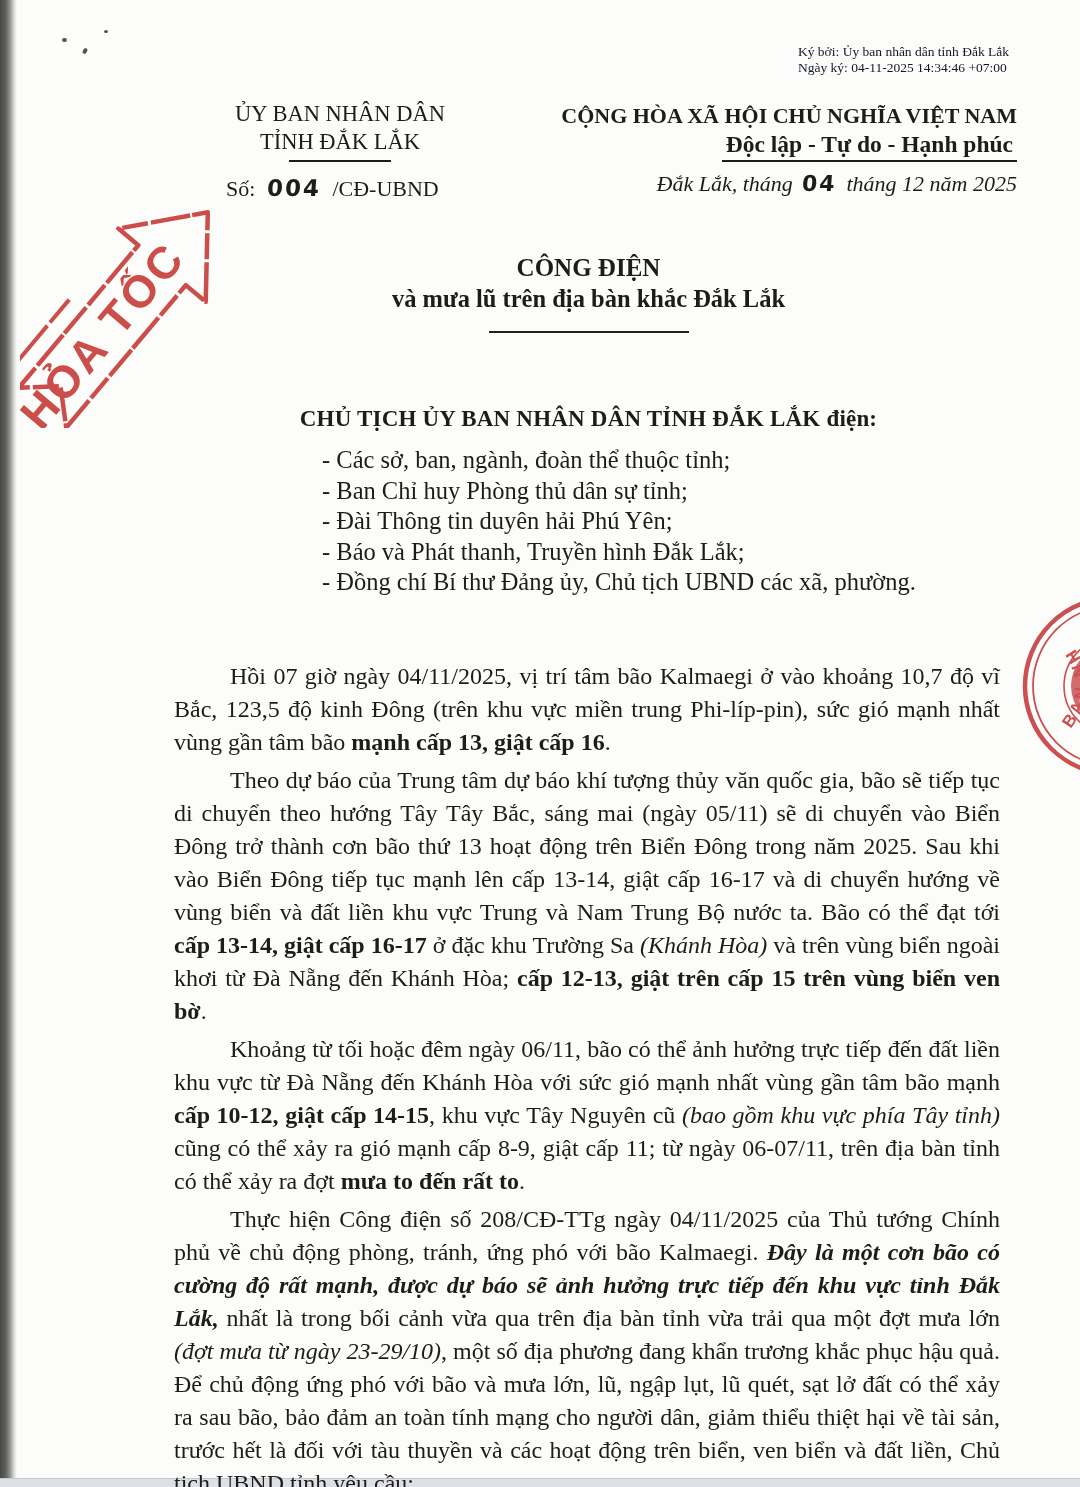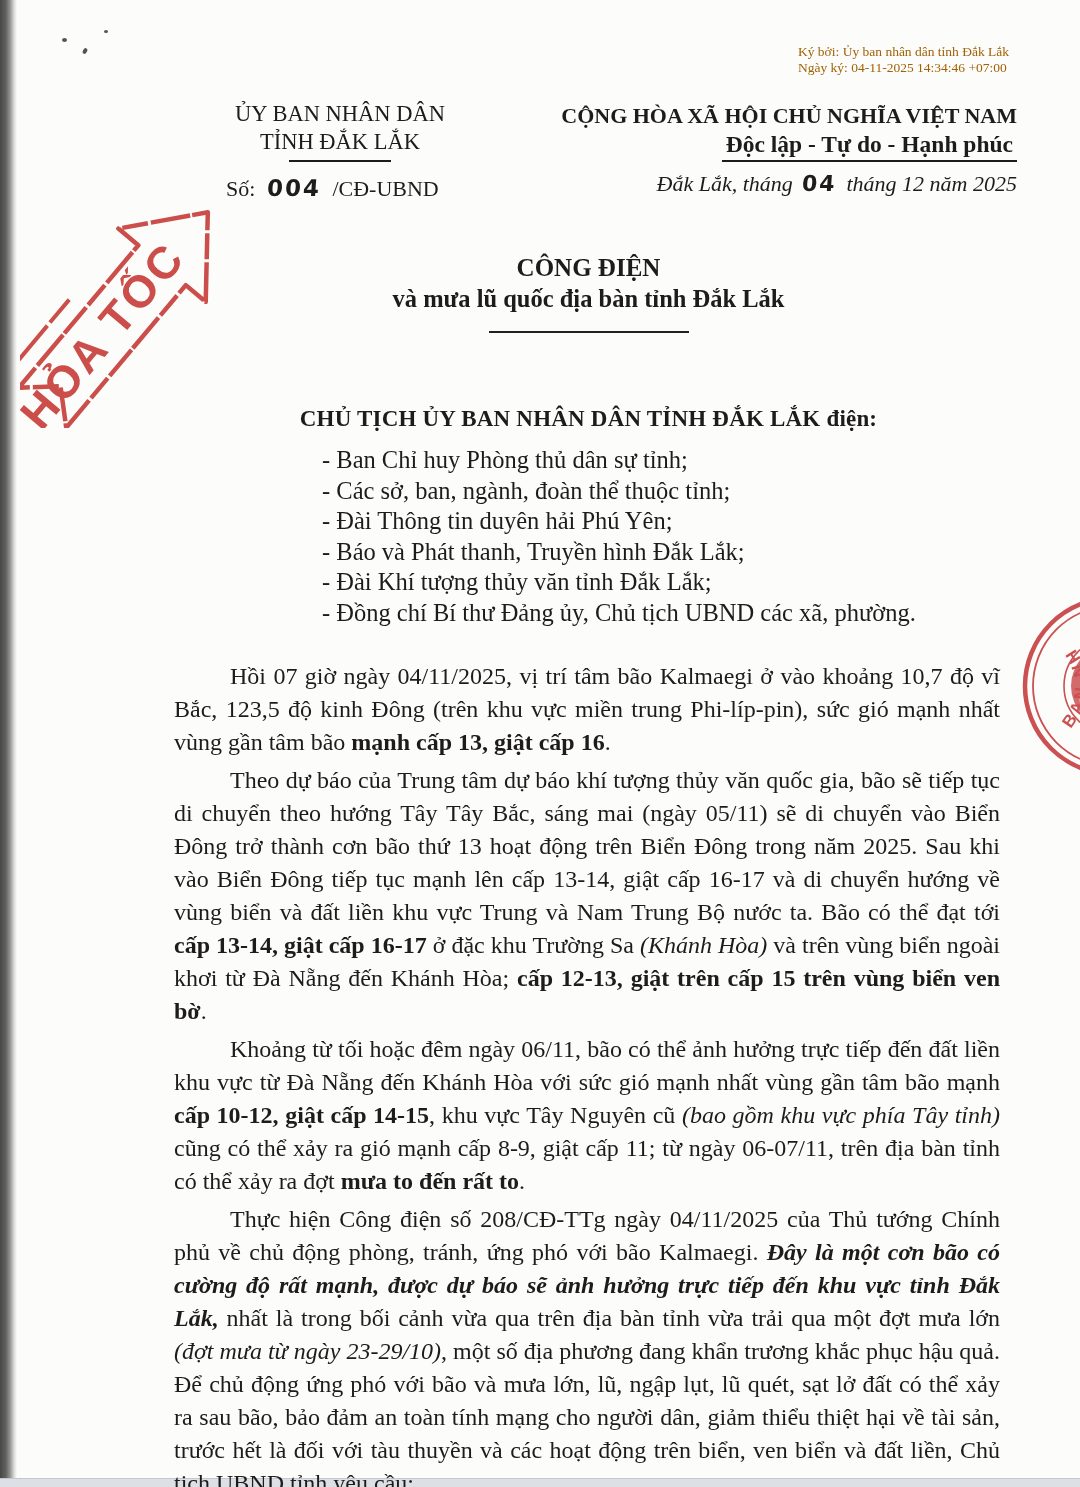--- a/index.html
+++ b/index.html
@@ -22,21 +22,21 @@
     background:#dde1e6; border-top:1px solid #c2c9d0;
   }
   .speck { position:absolute; background:#55534f; border-radius:50%; }
   .sp1 { left:62px; top:38px; width:5px; height:4px; }
   .sp2 { left:83px; top:48px; width:4px; height:6px; transform:rotate(30deg); }
   .sp3 { left:104px; top:30px; width:4px; height:3px; }
 
   
   .sig {
     position:absolute; left:798px; top:44px; width:260px;
-    font-size:13.5px; line-height:1.2; color:#a16207;
+    font-size:13.5px; line-height:1.2; color:#0f172a;
   }
 
   
   .hdr-left {
     position:absolute; left:182px; top:100px; width:316px; text-align:center;
   }
   .hdr-left .org { font-weight:normal; font-size:22.5px; line-height:28px; }
   .hdr-left .rule { width:102px; height:0; border-top:2.5px solid #1d1c1a; margin:4px auto 0; }
   .so-line { margin-top:13px; font-size:22px; text-align:left; padding-left:44px; }
   .handwritten {
@@ -120,32 +120,31 @@
     <g transform="translate(104,126) rotate(-50)" opacity="0.92">
       <path d="M -128,-30 L 58,-30 L 58,-56 L 128,2 L 58,58 L 58,32 L -128,32 L -100,1 Z" fill="none" stroke="#c8403c" stroke-width="4.5" stroke-linejoin="round" stroke-dasharray="26 3 40 2 34 3"></path>
       <line x1="-112" y1="-48" x2="-28" y2="-48" stroke="#c8403c" stroke-width="4" stroke-dasharray="50 4 30"></line>
       <text x="-34" y="16" text-anchor="middle" font-family="Liberation Sans, sans-serif" font-size="45" font-weight="bold" fill="#c8403c" letter-spacing="3">HỎA TỐC</text>
     </g>
   </svg>
 </div>
 
 <div class="title-block">
   <div class="title-main">CÔNG ĐIỆN</div>
-  <div class="title-sub">và mưa lũ quốc địa bàn tỉnh Đắk Lắk</div>
+  <div class="title-sub">và mưa lũ trên địa bàn khắc Đắk Lắk</div>
   <div class="title-rule"></div>
 </div>
 
 <div class="recipients">
   <div class="rec-heading">CHỦ TỊCH ỦY BAN NHÂN DÂN TỈNH ĐẮK LẮK điện:</div>
   <div class="rec-list">
+    <div>- Các sở, ban, ngành, đoàn thể thuộc tỉnh;</div>
     <div>- Ban Chỉ huy Phòng thủ dân sự tỉnh;</div>
-    <div>- Các sở, ban, ngành, đoàn thể thuộc tỉnh;</div>
     <div>- Đài Thông tin duyên hải Phú Yên;</div>
     <div>- Báo và Phát thanh, Truyền hình Đắk Lắk;</div>
-    <div>- Đài Khí tượng thủy văn tỉnh Đắk Lắk;</div>
     <div>- Đồng chí Bí thư Đảng ủy, Chủ tịch UBND các xã, phường.</div>
   </div>
 </div>
 
 <div class="seal">
   <svg width="62" height="212" viewBox="0 0 62 212">
     <g opacity="0.88">
       <circle cx="95" cy="112" r="88" fill="none" stroke="#c4393b" stroke-width="4.5"></circle>
       <circle cx="95" cy="112" r="80" fill="none" stroke="#c4393b" stroke-width="1.8"></circle>
       <circle cx="95" cy="112" r="49" fill="none" stroke="#c4393b" stroke-width="1.6"></circle>

